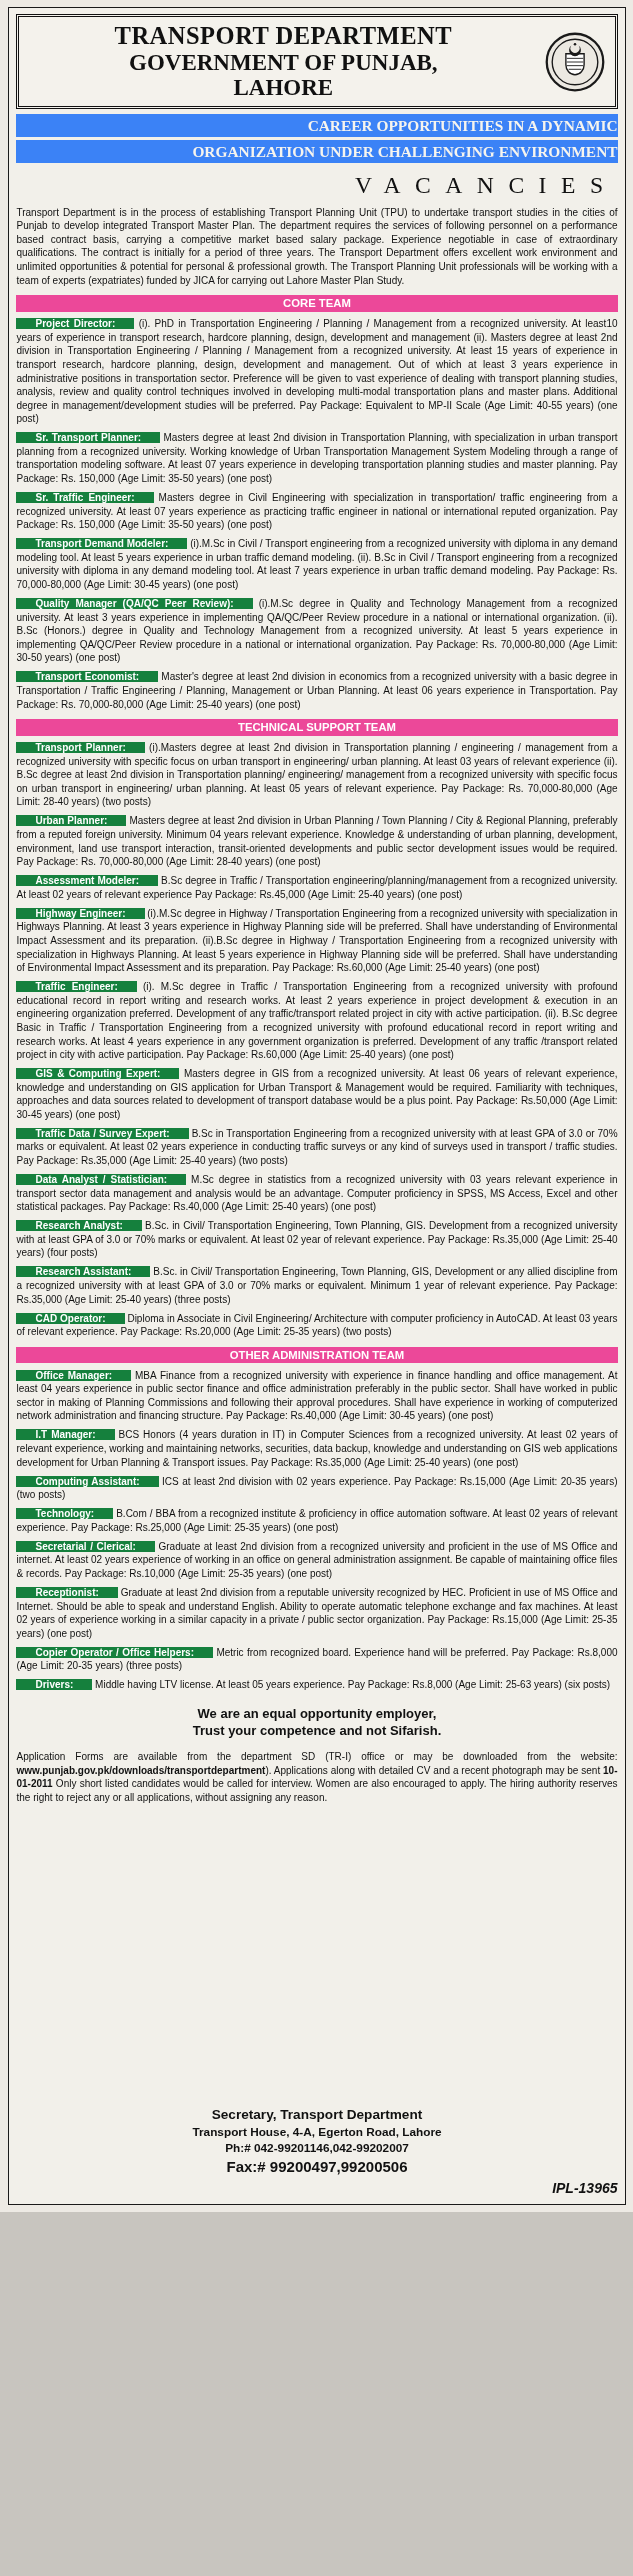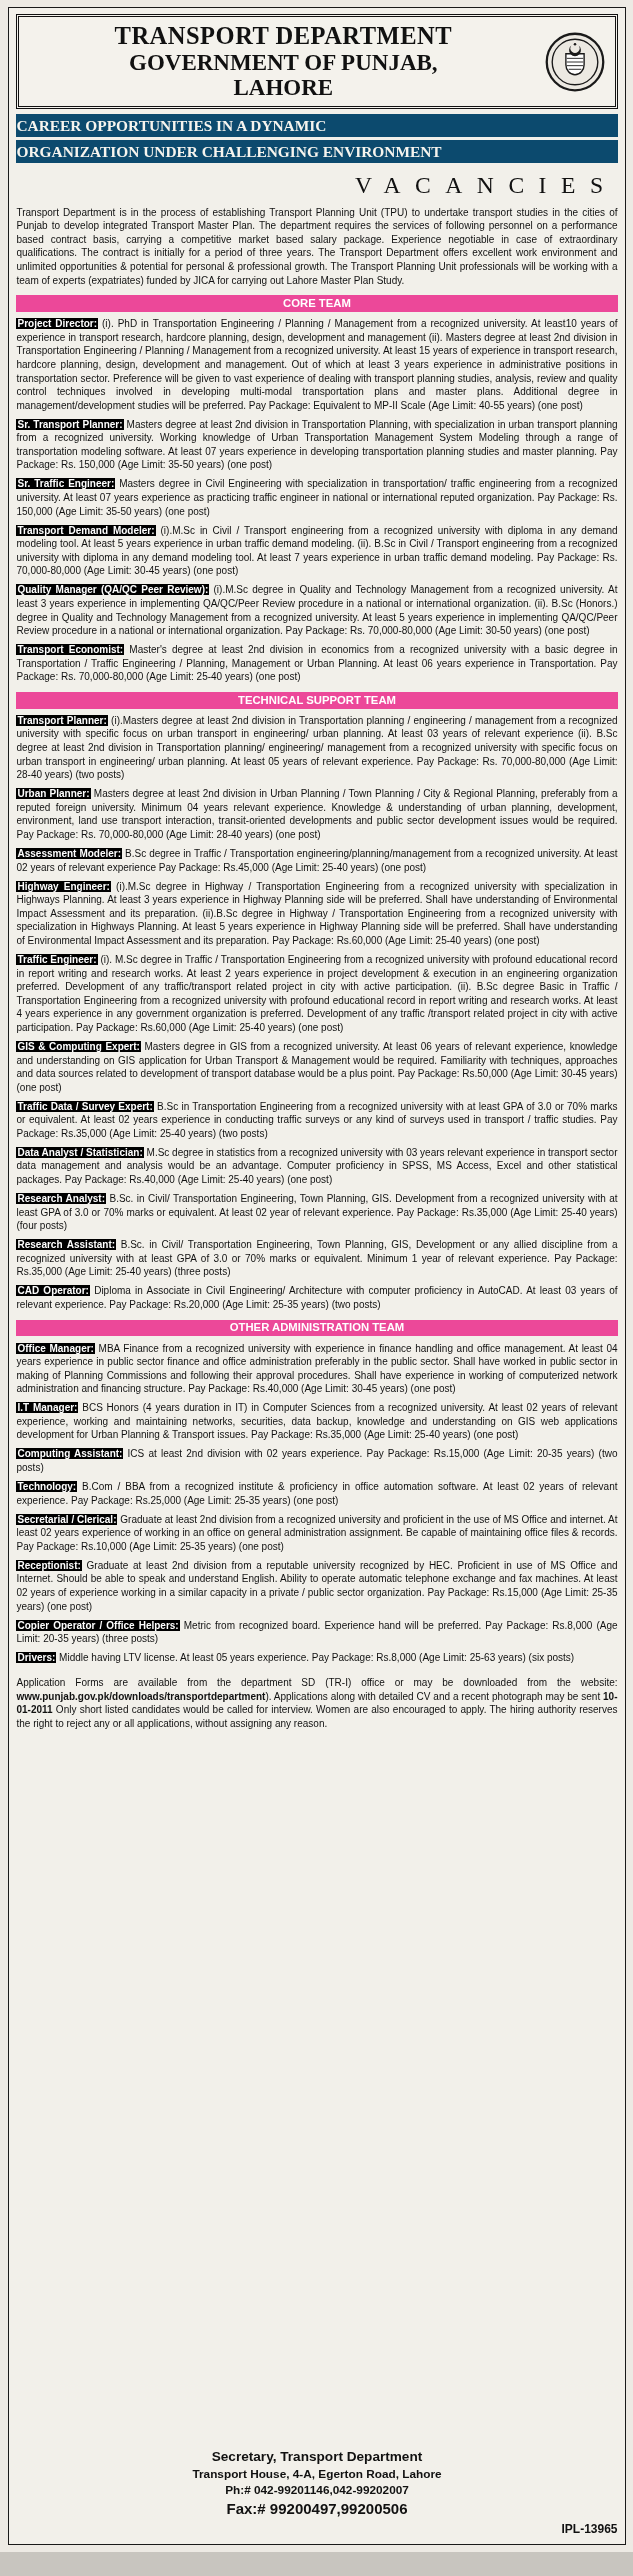--- a/index.html
+++ b/index.html
@@ -1,39 +1,39 @@
 <!DOCTYPE html>
 <html style="font-size:14.5px"><head>
 <meta charset="utf-8">
 <style>
   html,body{margin:0;padding:0;background:#c8c5bf;}
-  .page{width:634px;height:2552px;box-sizing:border-box;background:#edeae4;padding:7.3px 8.2px;font-family:"Liberation Sans",sans-serif;color:#111;}
+  .page{width:634px;height:2212px;box-sizing:border-box;background:#edeae4;padding:7.3px 8.2px;font-family:"Liberation Sans",sans-serif;color:#111;}
   .ad{border:0.9px solid #1a1a1a;background:#f2f0ea;height:100%;box-sizing:border-box;padding:5.4px 7.3px 7.3px;display:flex;flex-direction:column;}
   .header-box{border:3.6px double #111;display:flex;align-items:center;padding:5.4px 9px;background:#f4f2ec;}
   .header-text{flex:1;text-align:center;font-family:"Liberation Serif",serif;font-weight:bold;line-height:1.12;}
   .dept-title{font-size:24.5px;letter-spacing:0.5px;}
   .govt-title{font-size:23px;}
   .city-title{font-size:23px;}
   .crest{flex:0 0 auto;width:62px;height:62px;margin-left:5.4px;}
   .banner{margin-top:4.5px;}
-  .banner-line{background:#0c4a6e;color:#f6f4ee;text-align:left;font-family:"Liberation Serif",serif;font-weight:bold;font-size:15.4px;padding:2.7px 0;margin-bottom:2.7px;}
+  .banner-line{background:#3b82f6;color:#f6f4ee;text-align:right;font-family:"Liberation Serif",serif;font-weight:bold;font-size:15.4px;padding:2.7px 0;margin-bottom:2.7px;}
   .vacancies{text-align:right;font-family:"Liberation Serif",serif;font-weight:normal;font-size:23.6px;letter-spacing:14.5px;padding-left:14.5px;margin:6.3px 0 4.5px;}
   .intro{font-size:10px;line-height:13.6px;text-align:justify;margin:1.8px 0 5.4px;}
   .section-bar{background:#ec4899;color:#fff;text-align:center;font-size:11.3px;font-weight:bold;padding:1.8px 0 2.7px;margin:2.7px 0 5.4px;}
   .job{font-size:10px;line-height:13.6px;text-align:justify;margin:0 0 5.4px;}
-  .job-title{background:#000000;color:#fff;font-weight:bold;padding:0 1px;}
+  .job-title{background:#15803d;color:#fff;font-weight:bold;padding:0 19px;}
   .closing{text-align:center;font-weight:bold;font-size:13px;line-height:17px;margin:7.3px 0 5.4px;}
   .apply{font-size:10px;line-height:13.6px;text-align:justify;margin:6px 0 9px;}
   .apply .bold{font-weight:bold;}
   .footer{text-align:center;font-weight:bold;line-height:1.35;margin-top:1.8px;}
   .footer .sig{font-size:13.6px;}
   .footer .addr{font-size:11.8px;}
   .footer .phone{font-size:11.8px;}
   .footer .fax{font-size:15px;}
-  .ipl{text-align:right;font-size:12px;font-weight:bold;margin-top:3.6px;}
+  .ipl{text-align:right;font-size:14px;font-weight:bold;margin-top:3.6px;font-style:italic;}
   .spacer{flex:1;}
 </style>
 </head>
 <body>
 
 <div class="page">
   <div class="ad">
 
     <div class="header-box">
       <div class="header-text">
@@ -89,20 +89,24 @@
     <div class="section-bar">OTHER ADMINISTRATION TEAM</div>
     <p class="job"><span class="job-title">Office Manager:</span> <span class="job-desc">MBA Finance from a recognized university with experience in finance handling and office management. At least 04 years experience in public sector finance and office administration preferably in the public sector. Shall have worked in public sector in making of Planning Commissions and following their approval procedures. Shall have experience in working of computerized network administration and financing structure. Pay Package: Rs.40,000 (Age Limit: 30-45 years) (one post)</span></p>
     <p class="job"><span class="job-title">I.T Manager:</span> <span class="job-desc">BCS Honors (4 years duration in IT) in Computer Sciences from a recognized university. At least 02 years of relevant experience, working and maintaining networks, securities, data backup, knowledge and understanding on GIS web applications development for Urban Planning &amp; Transport issues. Pay Package: Rs.35,000 (Age Limit: 25-40 years) (one post)</span></p>
     <p class="job"><span class="job-title">Computing Assistant:</span> <span class="job-desc">ICS at least 2nd division with 02 years experience. Pay Package: Rs.15,000 (Age Limit: 20-35 years) (two posts)</span></p>
     <p class="job"><span class="job-title">Technology:</span> <span class="job-desc">B.Com / BBA from a recognized institute &amp; proficiency in office automation software. At least 02 years of relevant experience. Pay Package: Rs.25,000 (Age Limit: 25-35 years) (one post)</span></p>
     <p class="job"><span class="job-title">Secretarial / Clerical:</span> <span class="job-desc">Graduate at least 2nd division from a recognized university and proficient in the use of MS Office and internet. At least 02 years experience of working in an office on general administration assignment. Be capable of maintaining office files &amp; records. Pay Package: Rs.10,000 (Age Limit: 25-35 years) (one post)</span></p>
     <p class="job"><span class="job-title">Receptionist:</span> <span class="job-desc">Graduate at least 2nd division from a reputable university recognized by HEC. Proficient in use of MS Office and Internet. Should be able to speak and understand English. Ability to operate automatic telephone exchange and fax machines. At least 02 years of experience working in a similar capacity in a private / public sector organization. Pay Package: Rs.15,000 (Age Limit: 25-35 years) (one post)</span></p>
     <p class="job"><span class="job-title">Copier Operator / Office Helpers:</span> <span class="job-desc">Metric from recognized board. Experience hand will be preferred. Pay Package: Rs.8,000 (Age Limit: 20-35 years) (three posts)</span></p>
     <p class="job"><span class="job-title">Drivers:</span> <span class="job-desc">Middle having LTV license. At least 05 years experience. Pay Package: Rs.8,000 (Age Limit: 25-63 years) (six posts)</span></p>
 
+    <div class="closing">
+      <div>We are an equal opportunity employer,</div>
+      <div>Trust your competence and not Sifarish.</div>
+    </div>
 
     <p class="apply"><span>Application Forms are available from the department SD (TR-I) office or may be downloaded from the website: </span><span class="bold">www.punjab.gov.pk/downloads/transportdepartment</span><span>). Applications along with detailed CV and a recent photograph may be sent </span><span class="bold">10-01-2011</span><span> Only short listed candidates would be called for interview. Women are also encouraged to apply. The hiring authority reserves the right to reject any or all applications, without assigning any reason.</span></p>
 
     <div class="spacer"></div>
 
     <div class="footer">
       <div class="sig">Secretary, Transport Department</div>
       <div class="addr">Transport House, 4-A, Egerton Road, Lahore</div>
       <div class="phone">Ph:# 042-99201146,042-99202007</div>
       <div class="fax">Fax:# 99200497,99200506</div>

